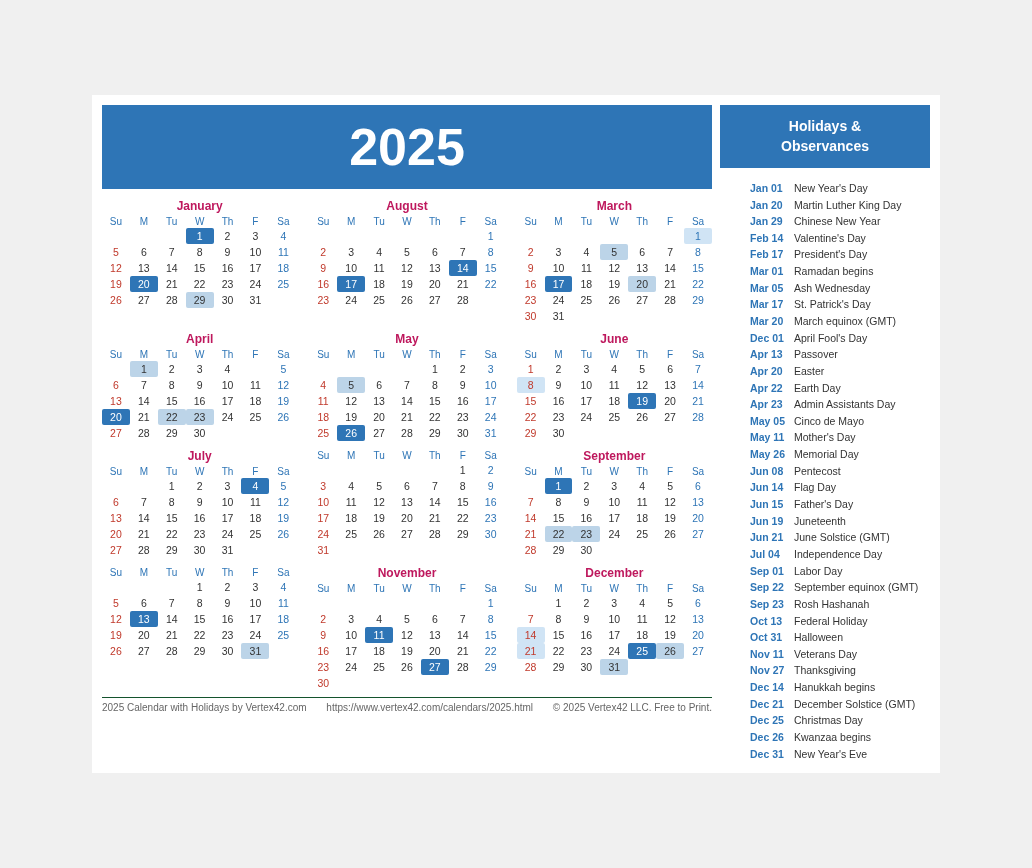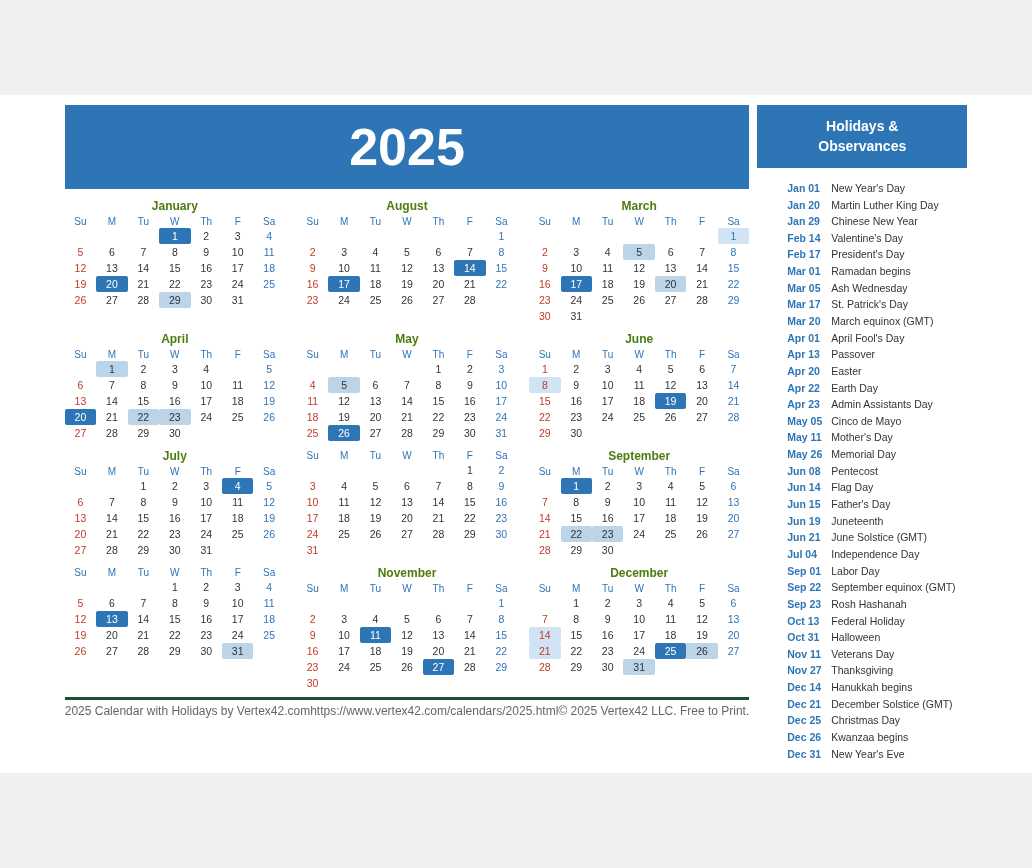--- a/index.html
+++ b/index.html
@@ -5,26 +5,25 @@
     * { box-sizing: border-box; margin: 0; padding: 0; }
     body {
       font-family: Arial, sans-serif;
       background: #f0f0f0;
       display: flex;
       justify-content: center;
       align-items: center;
       min-height: 100vh;
     }
     .page {
-      width: 1032px;
+      width: 848px;
       background: #fff;
       padding: 10px;
       display: flex;
       flex-direction: column;
-      align-items: center;
     }
     .main-content {
       display: flex;
       gap: 8px;
     }
     .calendar-section {
       flex: 1;
     }
     .header-banner {
       background: #2e75b6;
@@ -38,21 +37,21 @@
     .months-grid {
       display: grid;
       grid-template-columns: repeat(3, 1fr);
       gap: 8px 12px;
     }
     .month-block {
       font-size: 11px;
     }
     .month-title {
       text-align: center;
-      color: #4d7c0f;
+      color: #be185d;
       font-size: 12px;
       font-weight: bold;
       margin-bottom: 2px;
     }
     .month-table {
       width: 100%;
       border-collapse: collapse;
     }
     .month-table th {
       color: #2e75b6;
@@ -116,23 +115,23 @@
     }
     .holiday-name {
       font-size: 10.5px;
       color: #333;
     }
     .footer {
       display: flex;
       justify-content: space-between;
       align-items: center;
       margin-top: 6px;
-      font-size: 12px;
+      font-size: 10px;
       color: #666;
-      border-top: 3px solid #14532d;
+      border-top: 1px solid #14532d;
       padding-top: 4px;
     }
   </style>
 </head>
 <body>
 
 <div class="page">
   <div class="main-content">
     <div class="calendar-section">
       <div class="header-banner">2025</div>
@@ -949,21 +948,21 @@
           </div>
           <div class="holiday-item">
             <span class="holiday-date">Mar 17</span>
             <span class="holiday-name">St. Patrick's Day</span>
           </div>
           <div class="holiday-item">
             <span class="holiday-date">Mar 20</span>
             <span class="holiday-name">March equinox (GMT)</span>
           </div>
           <div class="holiday-item">
-            <span class="holiday-date">Apr 01</span>
+            <span class="holiday-date">Dec 01</span>
             <span class="holiday-name">April Fool's Day</span>
           </div>
           <div class="holiday-item">
             <span class="holiday-date">Apr 13</span>
             <span class="holiday-name">Passover</span>
           </div>
           <div class="holiday-item">
             <span class="holiday-date">Apr 20</span>
             <span class="holiday-name">Easter</span>
           </div>

